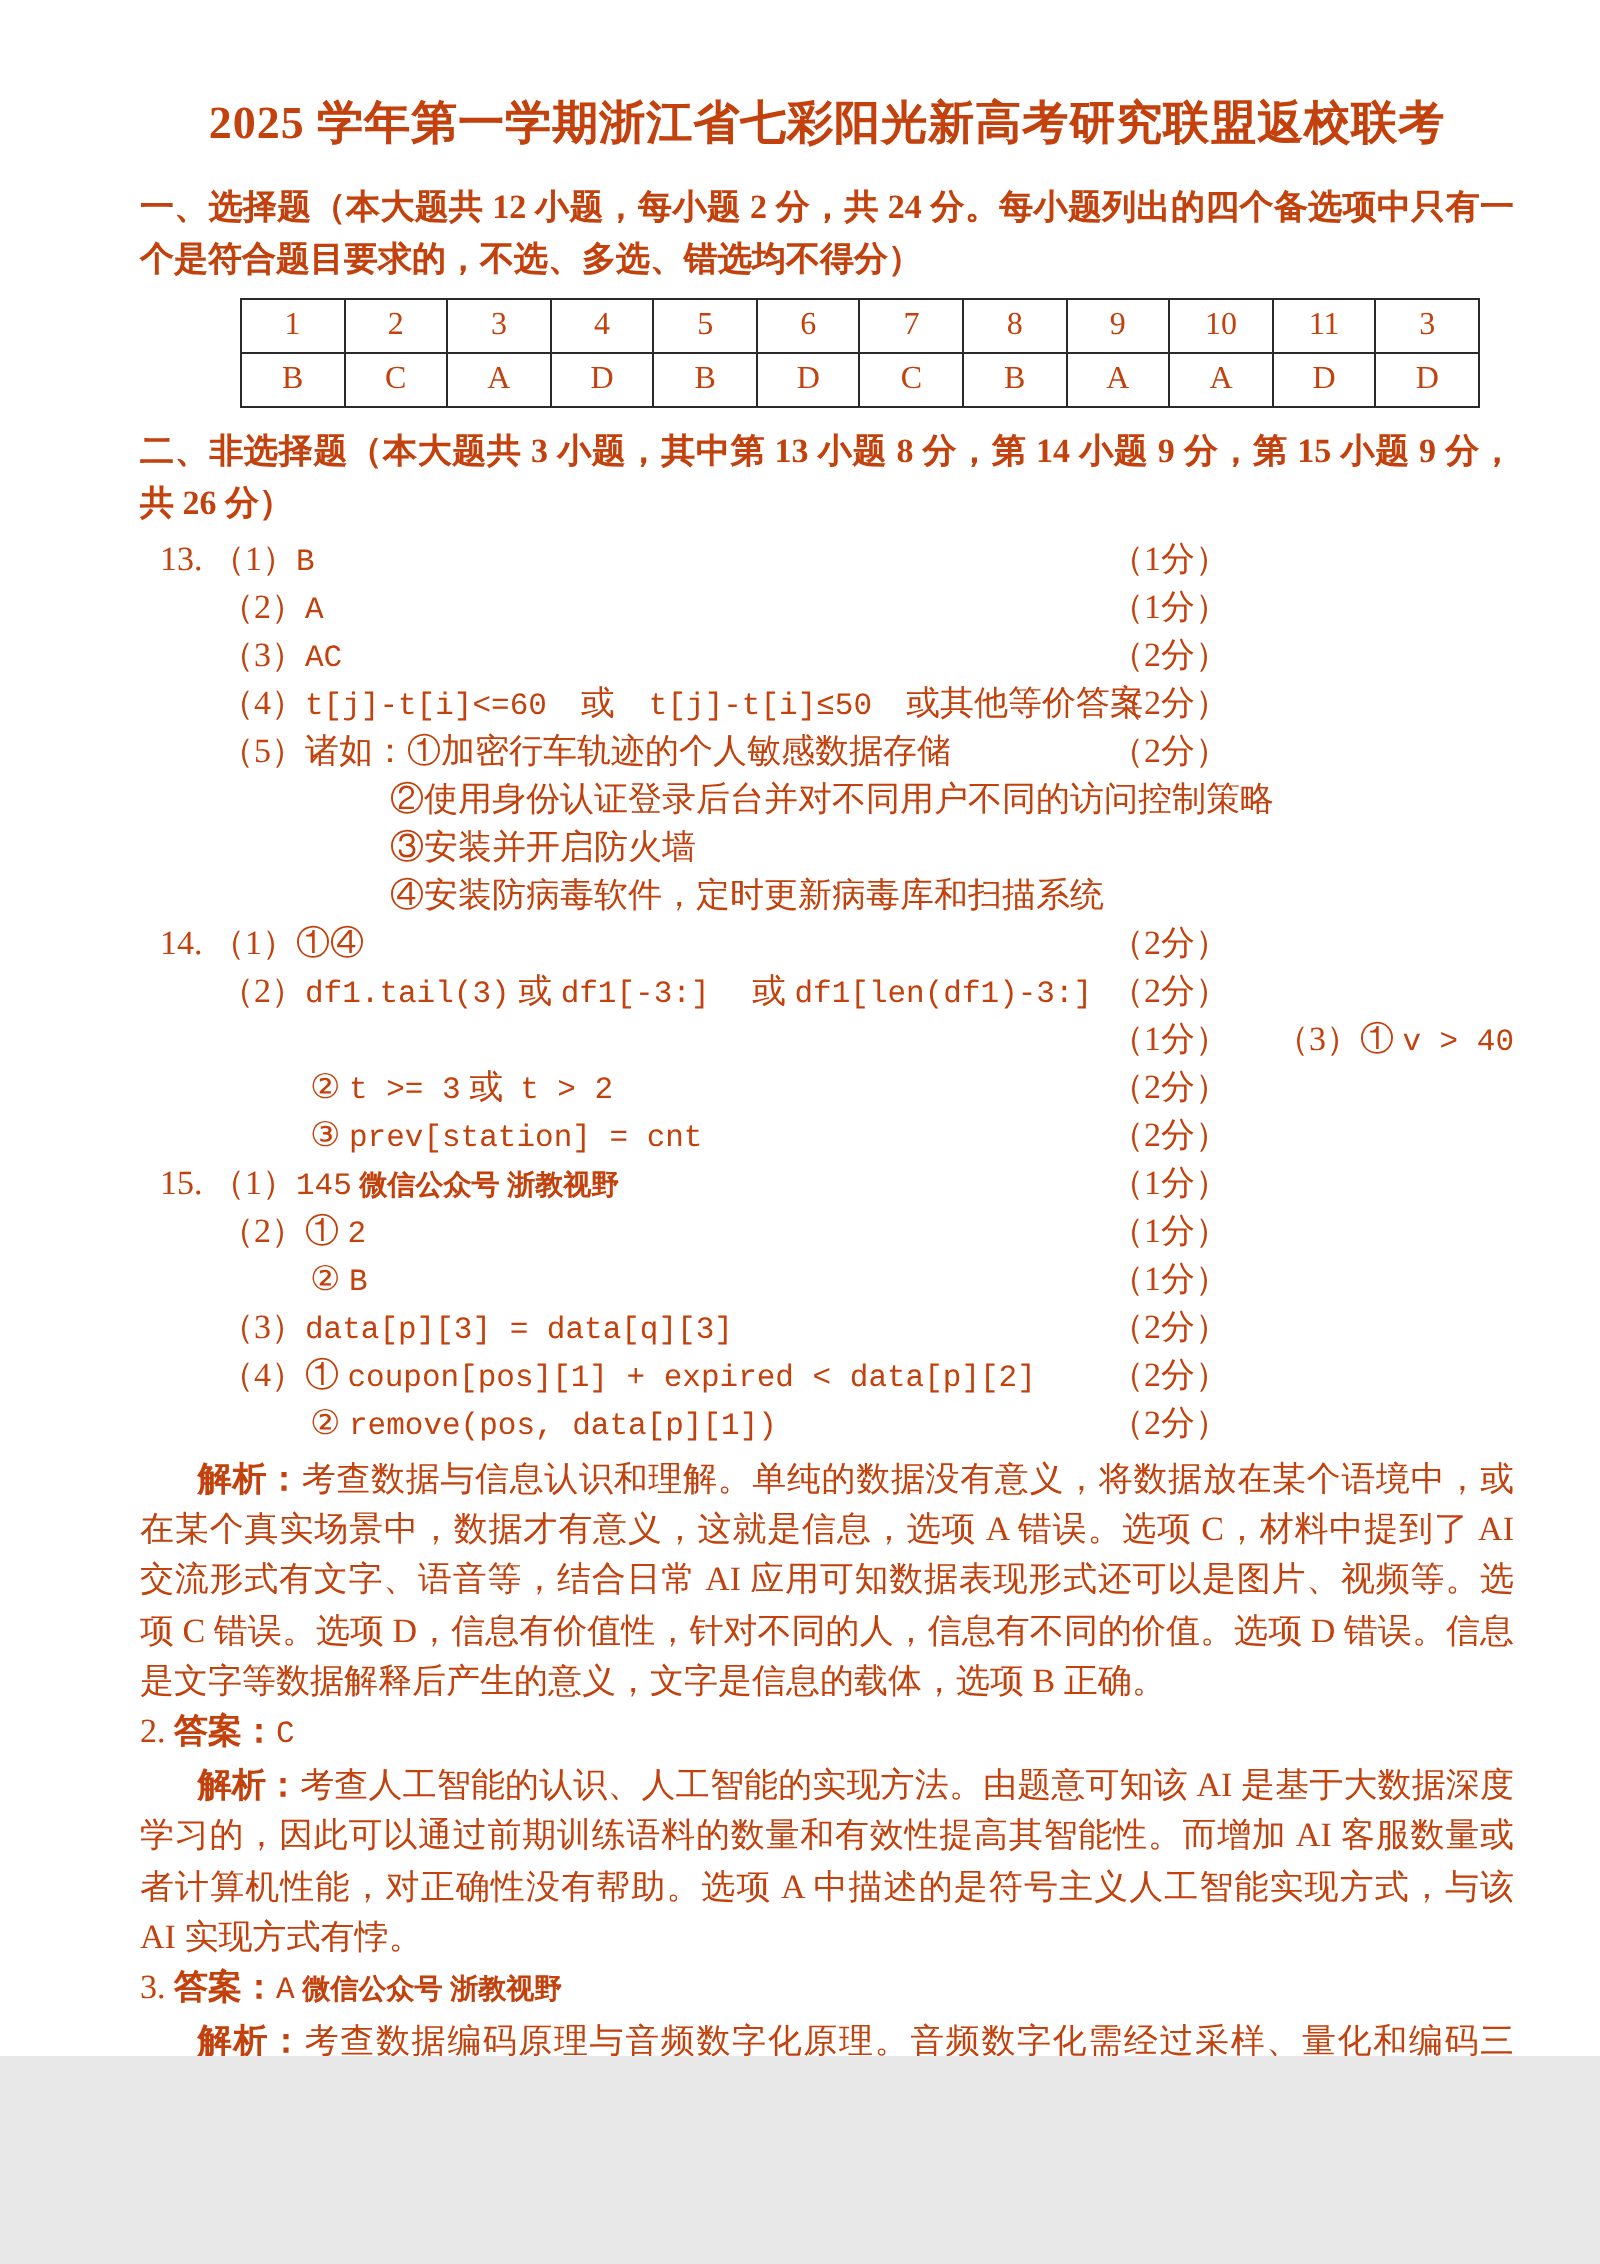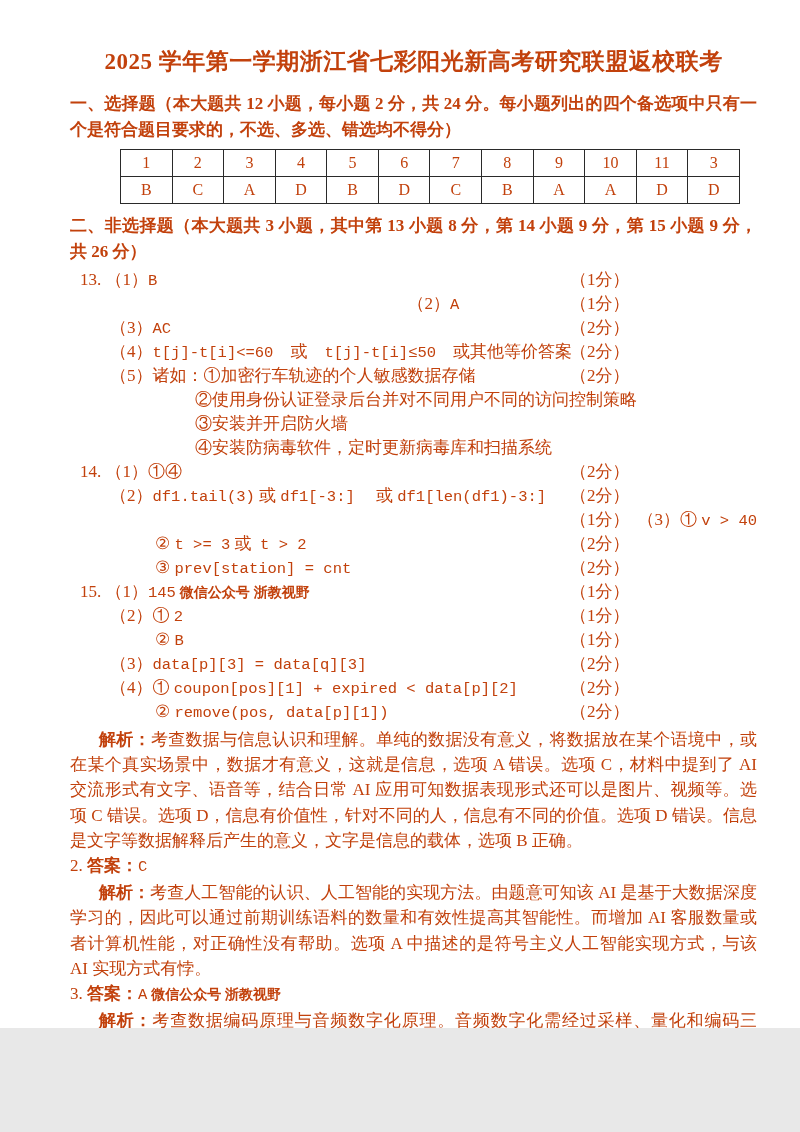--- a/index.html
+++ b/index.html
@@ -37,21 +37,21 @@
     border:1.4px solid #2a2a2a;
     height:26px;text-align:center;
     font-size:16px;padding:0;
   }
   .sec2-heading{margin-bottom:4px;}
   .answers{margin-bottom:3px;}
   .ans-line{
     position:relative;line-height:24px;height:24px;
     white-space:pre;overflow:visible;
   }
-  .ans-score{position:absolute;left:500px;top:0;}
+  .ans-score{position:absolute;left:485px;top:0;}
   .code{
     font-family:"Liberation Mono","DejaVu Sans Mono",monospace;
     font-size:15.5px;
   }
   .wx{
     font-family:"Liberation Sans","DejaVu Sans",sans-serif;
     font-weight:bold;font-size:14px;
   }
   .exp-head{line-height:25.2px;}
   .exp-label{font-weight:bold;}
@@ -98,21 +98,21 @@
           <td>D</td>
           <td>D</td>
         </tr>
       </tbody>
   </table>
 
   <div class="sec-heading sec2-heading">二、非选择题（本大题共 3 小题，其中第 13 小题 8 分，第 14 小题 9 分，第 15 小题 9 分，共 26 分）</div>
 
   <div class="answers" id="answers">
       <div class="ans-line" style="padding-left: 10px;"><span class="">13. （1）</span><span class="code">B</span><span class="ans-score">（1分）</span></div>
-      <div class="ans-line" style="padding-left: 40px; text-align: center;"><span class="">（2）</span><span class="code">A</span><span class="ans-score">（1分）</span></div>
+      <div class="ans-line" style="padding-left: 40px;"><span class="">（2）</span><span class="code">A</span><span class="ans-score">（1分）</span></div>
       <div class="ans-line" style="padding-left: 40px;"><span class="">（3）</span><span class="code">AC</span><span class="ans-score">（2分）</span></div>
       <div class="ans-line" style="padding-left: 40px;"><span class="">（4）</span><span class="code">t[j]-t[i]&lt;=60</span><span class="">　或　</span><span class="code">t[j]-t[i]≤50</span><span class="">　或其他等价答案</span><span class="ans-score">（2分）</span></div>
       <div class="ans-line" style="padding-left: 40px;"><span class="">（5）诸如：①加密行车轨迹的个人敏感数据存储</span><span class="ans-score">（2分）</span></div>
       <div class="ans-line" style="padding-left: 125px;"><span class="">②使用身份认证登录后台并对不同用户不同的访问控制策略</span></div>
       <div class="ans-line" style="padding-left: 125px;"><span class="">③安装并开启防火墙</span></div>
       <div class="ans-line" style="padding-left: 125px;"><span class="">④安装防病毒软件，定时更新病毒库和扫描系统</span></div>
       <div class="ans-line" style="padding-left: 10px;"><span class="">14. （1）①④</span><span class="ans-score">（2分）</span></div>
       <div class="ans-line" style="padding-left: 40px;"><span class="">（2）</span><span class="code">df1.tail(3)</span><span class=""> 或 </span><span class="code">df1[-3:]</span><span class="">　 或 </span><span class="code">df1[len(df1)-3:]</span><span class="ans-score">（2分）</span></div>
       <div class="ans-line" style="padding-left: 40px; text-align: right;"><span class="">（3）① </span><span class="code">v &gt; 40</span><span class="ans-score">（1分）</span></div>
       <div class="ans-line" style="padding-left: 85px;"><span class="">② </span><span class="code">t &gt;= 3</span><span class=""> 或  </span><span class="code">t &gt; 2</span><span class="ans-score">（2分）</span></div>

